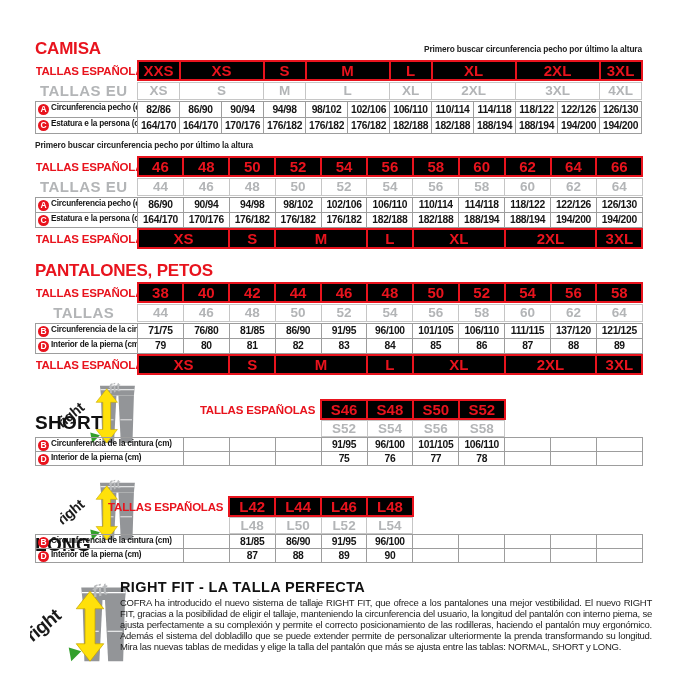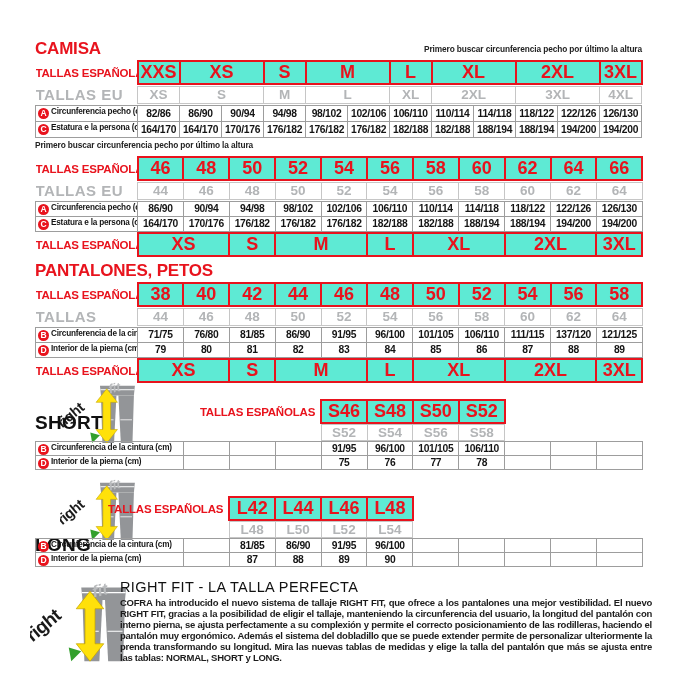--- a/index.html
+++ b/index.html
@@ -12,31 +12,31 @@
   .sec-note{font-size:8.3px;font-weight:bold;color:#222;letter-spacing:-0.1px;white-space:nowrap}
   table{border-collapse:collapse;table-layout:fixed;width:607px}
   td{padding:0;text-align:center;vertical-align:middle;white-space:nowrap;overflow:hidden}
   .c-lbl{width:102px}
   .c12{width:42px}
   .c11{width:45.9px} tr.r16{height:16px} tr.r15{height:15px} tr.r14{height:14px}
   tr.sp td{border:none;height:2px;padding:0}
   tr.sp1 td{border:none;height:1px;padding:0}
   .lbl{text-align:right;padding-right:5px;border:none}
   .red-lbl{color:var(--red,#e8131d);font-weight:bold;font-size:11.5px;letter-spacing:-0.2px}
-  .gray-lbl{color:var(--gray,#b3b5b7);font-weight:bold;font-size:15px;text-align:left;letter-spacing:0.5px}
-  .red-cell{border:2px solid var(--red,#e8131d);color:var(--red,#e8131d);font-weight:bold;font-size:18px;background:#5eead4}
+  .gray-lbl{color:var(--gray,#b3b5b7);font-weight:bold;font-size:15px;text-align:center;letter-spacing:0.5px}
+  .red-cell{border:2px solid var(--red,#e8131d);color:var(--red,#e8131d);font-weight:bold;font-size:15px;background:#000000}
   .gray-cell{border:1px solid var(--border_light,#c6c6c6);color:var(--gray,#b3b5b7);font-weight:bold;font-size:13.5px}
   .val-cell{border:1px solid var(--border,#9d9d9d);color:#141414;font-weight:bold;font-size:10.3px;letter-spacing:-0.3px}
   .val-lbl{border:1px solid var(--border,#9d9d9d);text-align:left;font-size:8.2px;font-weight:bold;color:#141414;padding-left:2px;letter-spacing:-0.2px}
   .empty{border:none}
   .badge{display:inline-block;width:11px;height:11px;border-radius:50%;background:var(--red,#e8131d);color:#fff;font-size:8.5px;font-weight:bold;text-align:center;line-height:11.5px;margin-right:2px;vertical-align:-2px}
   .side-title{position:absolute;left:35px;font-size:19px;font-weight:bold;color:#111;letter-spacing:0.3px}
   .rf-logo{position:absolute}
-  .rf-title{position:absolute;left:120px;top:579px;font-size:14.5px;font-weight:normal;color:#111;letter-spacing:0.4px}
-  .rf-body{position:absolute;left:120px;top:597px;width:532px;font-size:9.5px;line-height:11px;font-weight:bold;color:#1c1c1c;letter-spacing:-0.25px;text-align:justify}
+  .rf-title{position:absolute;left:120px;top:579px;font-size:14.5px;font-weight:bold;color:#111;letter-spacing:0.4px}
+  .rf-body{position:absolute;left:120px;top:597px;width:532px;font-size:9.5px;line-height:11px;font-weight:normal;color:#1c1c1c;letter-spacing:-0.25px;text-align:justify}
 </style>
 </head>
 <body>
 
 <svg width="0" height="0" style="position:absolute" aria-hidden="true">
   <symbol id="rf-logo" viewBox="0 0 80 66">
     <g>
       <path d="M41 5 L77 5 L76 15 L42 15 Z" fill="var(--pants,#939598)"></path>
       <path d="M42 15 L58 15 L55.5 64 L43.5 64 Z" fill="var(--pants,#939598)"></path>
       <path d="M60 15 L76 15 L74.5 64 L62.5 64 Z" fill="var(--pants,#939598)"></path>

